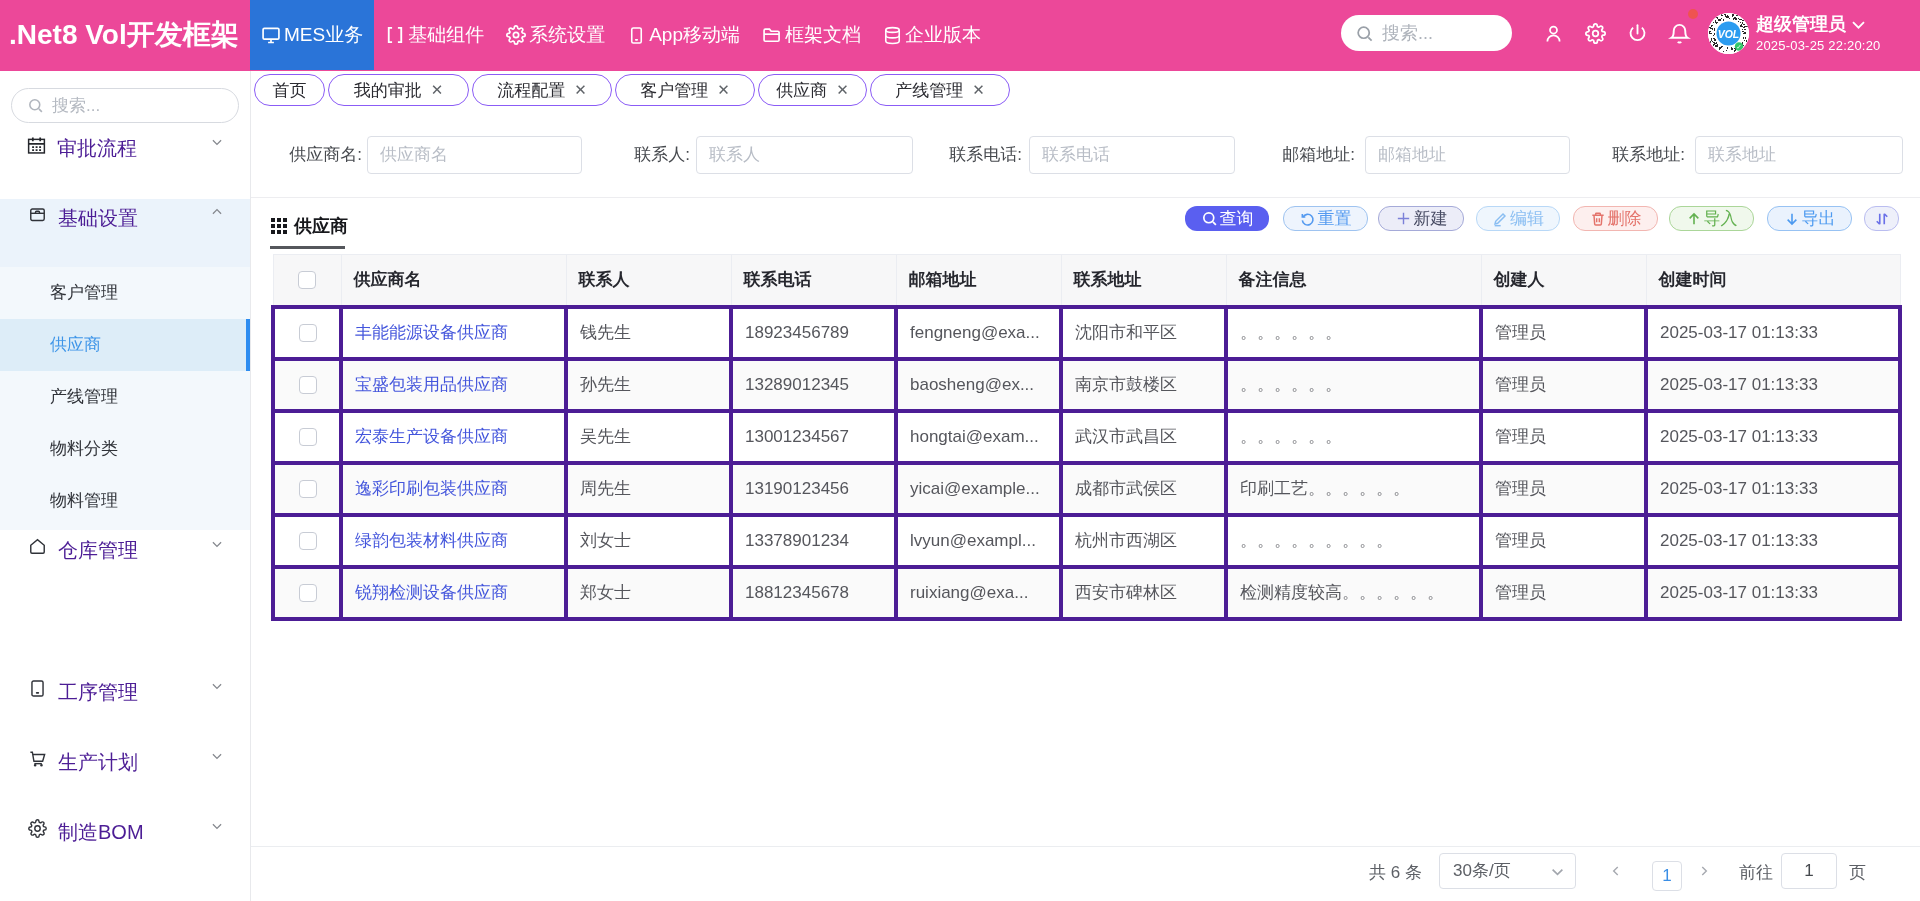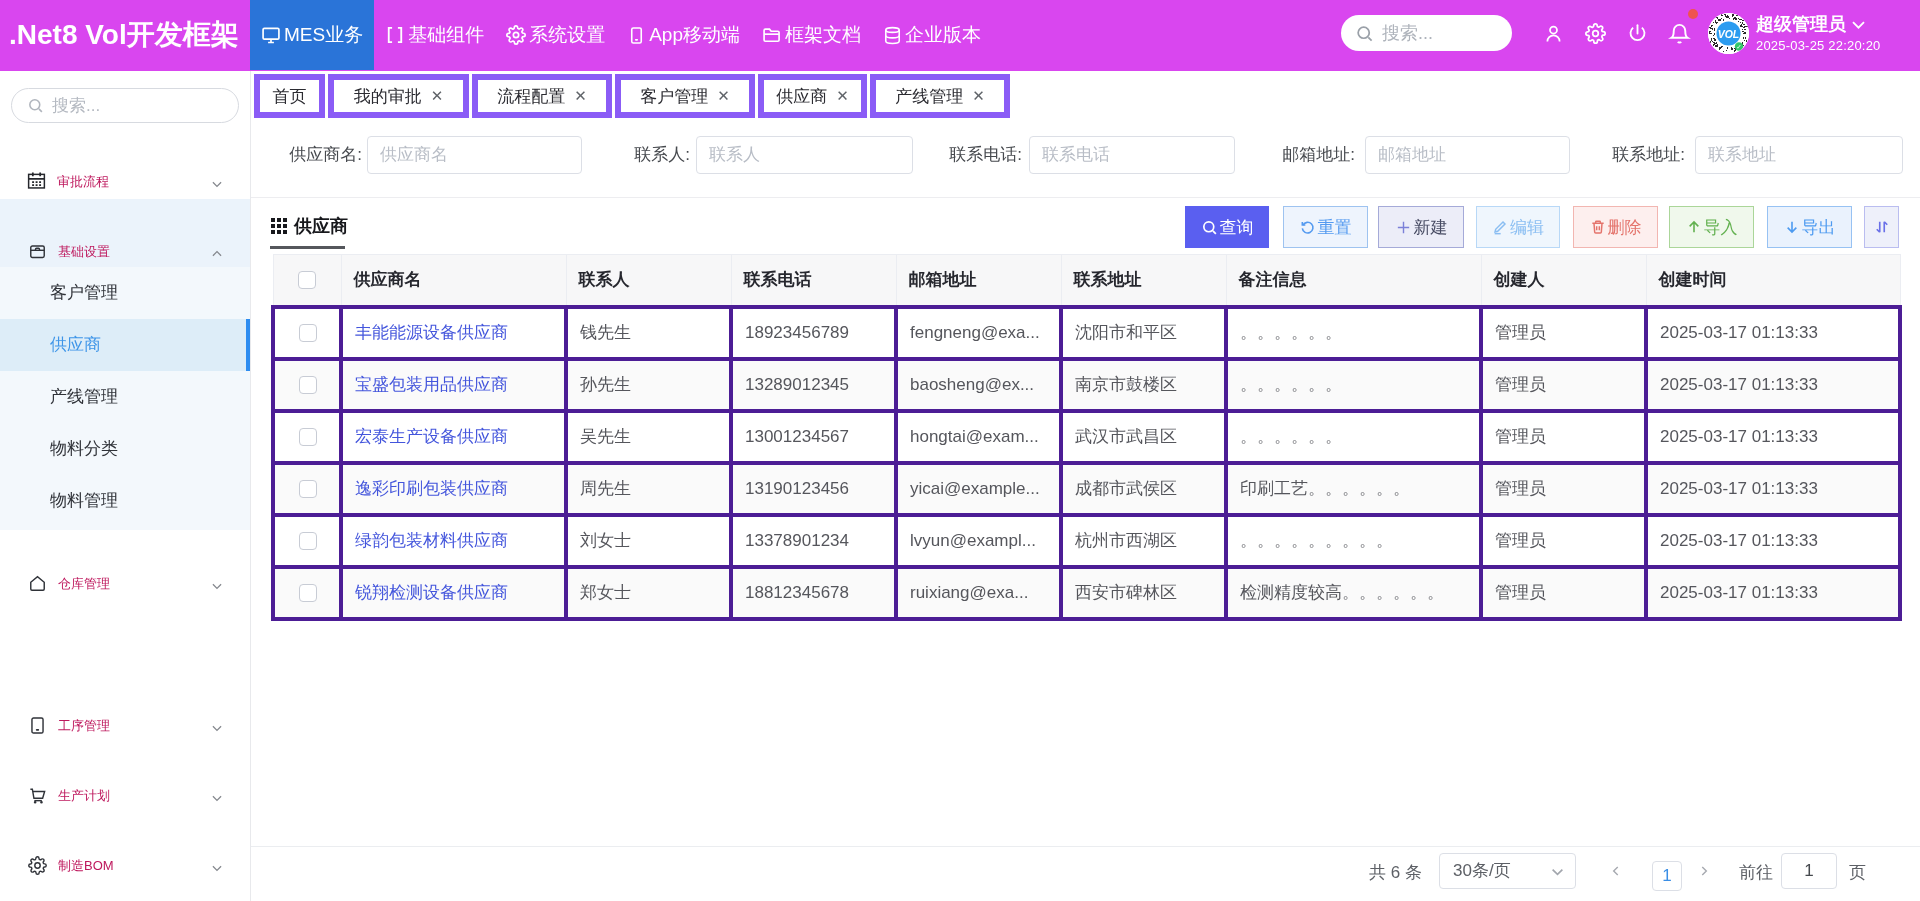--- a/index.html
+++ b/index.html
@@ -1,58 +1,58 @@
 <!DOCTYPE html>
 <html lang="zh"><head>
 <meta charset="utf-8">
 <title>.Net8 Vol开发框架</title>
 <style>
 *{margin:0;padding:0;box-sizing:border-box}
 html,body{width:1920px;height:901px;overflow:hidden;background:#fff;
   font-family:"Liberation Sans",sans-serif;-webkit-font-smoothing:antialiased}
 #page{position:relative;width:1920px;height:901px}
 
-#hdr{position:absolute;left:0;top:0;width:1920px;height:88px;background:#d946ef;border-bottom:1px solid #2679de;color:#fff}
+#hdr{position:absolute;left:0;top:0;width:1920px;height:88px;background:#ec4899;border-bottom:1px solid #2679de;color:#fff}
 .logo{position:absolute;left:9px;top:0;height:70px;line-height:70px;font-size:28px;font-weight:bold;white-space:nowrap}
 #nav{position:absolute;left:250px;top:0;height:70px;display:flex}
 .nitem{display:flex;align-items:center;gap:3px;padding:0 11px;font-size:19px;height:70px;white-space:nowrap}
 .nitem.active{background:#2a74d8}
 .nitem svg{display:block}
 #hsearch{position:absolute;left:1341px;top:15px;width:171px;height:36px;background:#fff;border-radius:18px;display:flex;align-items:center;padding-left:14px;gap:8px}
 #hsearch span{color:#aeb3bb;font-size:18px}
 .hicon{position:absolute;top:0;height:66px;display:flex;align-items:center}
 #avatar{position:absolute;left:1708px;top:13px;width:41px;height:41px;border-radius:50%;overflow:hidden;background:#fff}
 #uinfo{position:absolute;left:1756px;top:13px;line-height:22px;white-space:nowrap}
 #uname{font-size:18px;font-weight:bold}
 #udate{font-size:13px;letter-spacing:0.2px}
 
 #side{position:absolute;left:0;top:71px;width:251px;height:830px;background:#fff;border-right:1px solid #e8e9ec}
 #ssearch{position:absolute;left:11px;top:17px;width:228px;height:35px;border:1px solid #d7dae0;border-radius:18px;display:flex;align-items:center;padding-left:15px;gap:8px}
 #ssearch span{color:#b4b9c1;font-size:17px}
-.mitem{position:absolute;left:0;width:250px;height:56px;display:flex;align-items:flex-end;color:#be185d;font-size:13px}
+.mitem{position:absolute;left:0;width:250px;height:56px;display:flex;align-items:flex-start;color:#4c1d95;font-size:20px}
 .mitem .mic{width:19px;height:19px;margin-left:28px;margin-right:11px;flex:none}
 .mitem .chev{position:absolute;right:26px}
 #grpbg{position:absolute;left:0;top:128px;width:250px;height:68px;background:#ebf3fb}
 #grpbg2{position:absolute;left:0;top:196px;width:250px;height:263px;background:#f3f8fc}
 .sub{position:absolute;left:0;width:250px;height:52px;line-height:52px;padding-left:50px;font-size:17px;color:#2f3238}
 .sub.on{background:#ddedf8;color:#3e95e8;border-right:4px solid #2d8cf0}
 
 #main{position:absolute;left:251px;top:71px;width:1669px;height:830px;background:#fff}
 
-.tab{position:absolute;top:3px;height:44px;border:6px solid #8b5cf6;border-radius:0;background:#fff;
+.tab{position:absolute;top:3px;height:32px;border:1px solid #8b5cf6;border-radius:16px;background:#fff;
   display:flex;align-items:center;justify-content:center;font-size:17px;color:#2b2b31;gap:9px;white-space:nowrap}
 .tab .x{color:#5f6368;font-size:15px}
 
 .flabel{position:absolute;top:65px;height:38px;line-height:38px;font-size:17px;color:#46494e;text-align:right}
 .finput{position:absolute;top:65px;height:38px;border:1px solid #dcdfe6;border-radius:4px;line-height:36px;padding-left:12px;font-size:17px;color:#b8bdc6}
 #fdivider{position:absolute;left:0;top:126px;width:1669px;height:1px;background:#ededf0}
 
 #ttitle{position:absolute;left:20px;top:139px;height:32px;display:flex;align-items:center;gap:7px;font-size:18px;font-weight:bold;color:#17181c}
 #tunder{position:absolute;left:19px;top:175px;width:75px;height:3px;background:#55575c}
-.btn{position:absolute;top:135px;height:42px;border-radius:0;display:flex;align-items:center;justify-content:center;gap:2px;font-size:17px;border:1px solid transparent;white-space:nowrap}
+.btn{position:absolute;top:135px;height:25px;border-radius:12px;display:flex;align-items:center;justify-content:center;gap:2px;font-size:17px;border:1px solid transparent;white-space:nowrap}
 
 #tbl{position:absolute;left:20px;top:183px;border-collapse:collapse;table-layout:fixed}
 #tbl th{background:#f7f7f8;font-weight:bold;color:#26272e;font-size:17px;text-align:left;height:52px;padding:0 0 0 12px;border:1px solid #ebedf2}
 #tbl td{height:52px;font-size:17px;color:#55565c;padding:0 0 0 12px;border:4px solid #4c1d95;overflow:hidden;white-space:nowrap}
 #tbl td.lnk{color:#4355dc}
 .strp td{background:#fafafa}
 .ckb{width:18px;height:18px;border:1px solid #c8ccd5;border-radius:4px;background:#fff}
 
 #pdivider{position:absolute;left:0;top:775px;width:1669px;height:1px;background:#ebedf0}
 #pager{position:absolute;left:0;top:0;width:0;height:0;font-size:17px;color:#5d6066}

